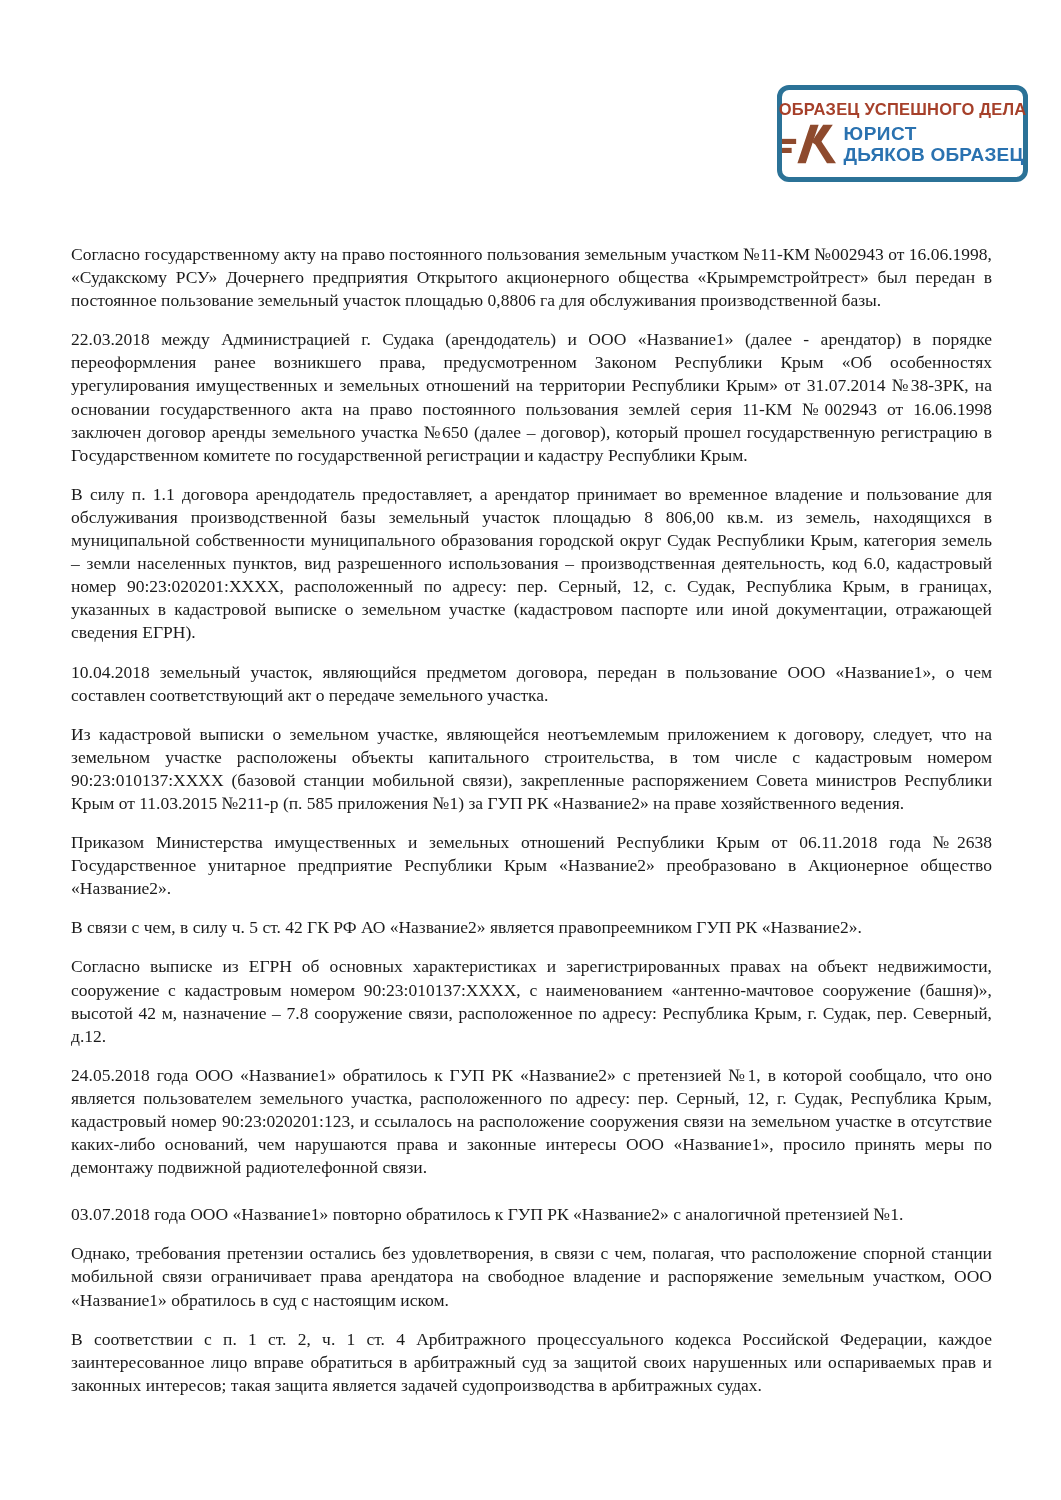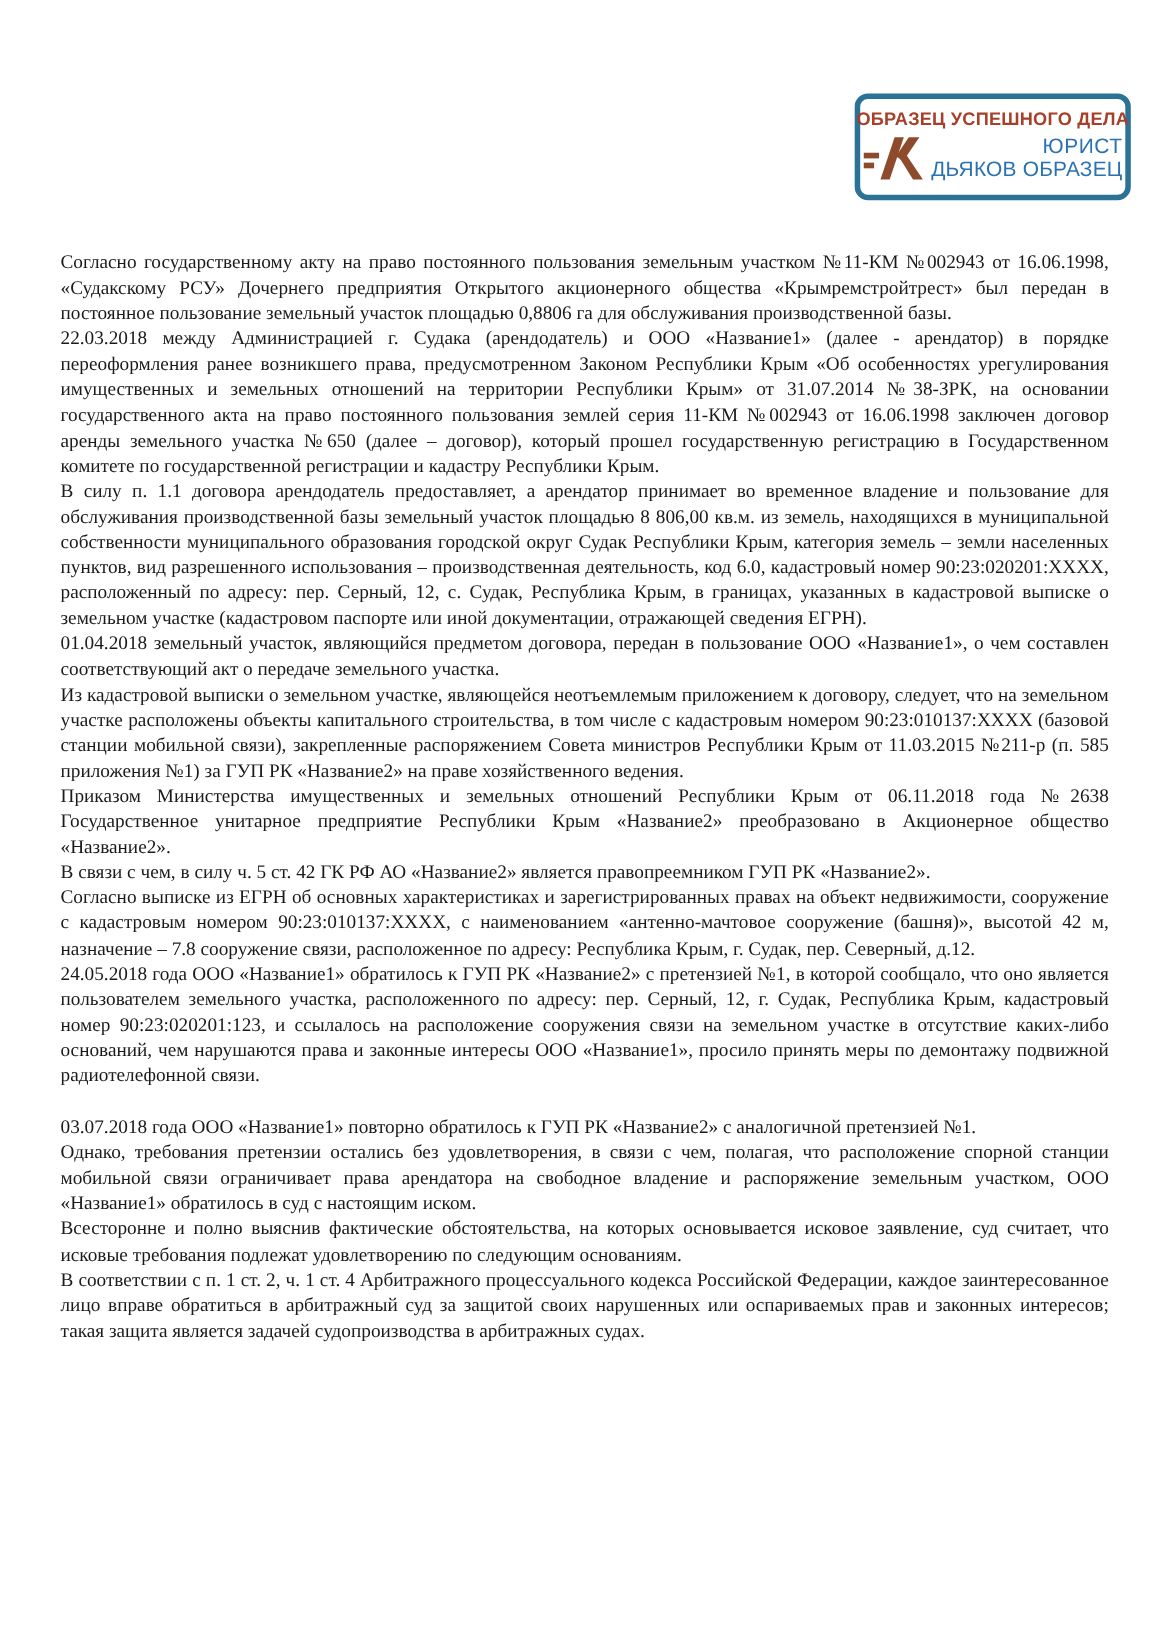--- a/index.html
+++ b/index.html
@@ -43,37 +43,37 @@
     display: flex;
     align-items: center;
     justify-content: center;
     gap: 8px;
     margin-top: 3px;
   }
   .logo-mark { width: 54px; height: 46px; flex: 0 0 auto; }
   .logo-mark svg { width: 100%; height: 100%; display: block; }
   .logo-mark polygon, .logo-mark rect { fill: #8e4a2d; }
   .logo-name {
-    text-align: right;
+    text-align: left;
     color: #2a72b0;
-    font-weight: normal;
+    font-weight: bold;
     line-height: 1.12;
   }
   .logo-profession { font-size: 19px; letter-spacing: 0.5px; }
   .logo-person { font-size: 19px; letter-spacing: 0.2px; white-space: nowrap; }
 
   
   .doc-text {
     position: absolute;
     top: 227px;
     left: 55px;
     width: 953px;
   }
   .doc-text p {
-    margin: 0;
+    margin: 16px;
     padding: 0;
     font-size: 17.5px;
     line-height: 23.1px;
     text-align: justify;
   }
   .doc-text p.spaced { margin-top: 24px; }
 </style>
 </head>
 <body>
 
@@ -96,25 +96,24 @@
         <div class="logo-person">ДЬЯКОВ ОБРАЗЕЦ</div>
       </span>
     </div>
   </div>
 
   <div class="doc-text">
 
   <p>Согласно государственному акту на право постоянного пользования земельным участком №11-КМ №002943 от 16.06.1998, «Судакскому РСУ» Дочернего предприятия Открытого акционерного общества «Крымремстройтрест» был передан в постоянное пользование земельный участок площадью 0,8806 га для обслуживания производственной базы.</p>
       <p>22.03.2018 между Администрацией г. Судака (арендодатель) и ООО «Название1» (далее - арендатор) в порядке переоформления ранее возникшего права, предусмотренном Законом Республики Крым «Об особенностях урегулирования имущественных и земельных отношений на территории Республики Крым» от 31.07.2014 №38-ЗРК, на основании государственного акта на право постоянного пользования землей серия 11-КМ №002943 от 16.06.1998 заключен договор аренды земельного участка №650 (далее – договор), который прошел государственную регистрацию в Государственном комитете по государственной регистрации и кадастру Республики Крым.</p>
       <p>В силу п. 1.1 договора арендодатель предоставляет, а арендатор принимает во временное владение и пользование для обслуживания производственной базы земельный участок площадью 8 806,00 кв.м. из земель, находящихся в муниципальной собственности муниципального образования городской округ Судак Республики Крым, категория земель – земли населенных пунктов, вид разрешенного использования – производственная деятельность, код 6.0, кадастровый номер 90:23:020201:ХХХХ, расположенный по адресу: пер. Серный, 12, с. Судак, Республика Крым, в границах, указанных в кадастровой выписке о земельном участке (кадастровом паспорте или иной документации, отражающей сведения ЕГРН).</p>
-      <p>01.04.2018 земельный участок, являющийся предметом договора, передан в пользование ООО «Название1», о чем составлен соответствующий акт о передаче земельного участка.</p>
+      <p>10.04.2018 земельный участок, являющийся предметом договора, передан в пользование ООО «Название1», о чем составлен соответствующий акт о передаче земельного участка.</p>
       <p>Из кадастровой выписки о земельном участке, являющейся неотъемлемым приложением к договору, следует, что на земельном участке расположены объекты капитального строительства, в том числе с кадастровым номером 90:23:010137:ХХХХ (базовой станции мобильной связи), закрепленные распоряжением Совета министров Республики Крым от 11.03.2015 №211-р (п. 585 приложения №1) за ГУП РК «Название2» на праве хозяйственного ведения.</p>
       <p>Приказом Министерства имущественных и земельных отношений Республики Крым от 06.11.2018 года №2638 Государственное унитарное предприятие Республики Крым «Название2» преобразовано в Акционерное общество «Название2».</p>
       <p>В связи с чем, в силу ч. 5 ст. 42 ГК РФ АО «Название2» является правопреемником ГУП РК «Название2».</p>
       <p>Согласно выписке из ЕГРН об основных характеристиках и зарегистрированных правах на объект недвижимости, сооружение с кадастровым номером 90:23:010137:ХХХХ, с наименованием «антенно-мачтовое сооружение (башня)», высотой 42 м, назначение – 7.8 сооружение связи, расположенное по адресу: Республика Крым, г. Судак, пер. Северный, д.12.</p>
       <p>24.05.2018 года ООО «Название1» обратилось к ГУП РК «Название2» с претензией №1, в которой сообщало, что оно является пользователем земельного участка, расположенного по адресу: пер. Серный, 12, г. Судак, Республика Крым, кадастровый номер 90:23:020201:123, и ссылалось на расположение сооружения связи на земельном участке в отсутствие каких-либо оснований, чем нарушаются права и законные интересы ООО «Название1», просило принять меры по демонтажу подвижной радиотелефонной связи.</p>
       <p class="spaced">03.07.2018 года ООО «Название1» повторно обратилось к ГУП РК «Название2» с аналогичной претензией №1.</p>
       <p>Однако, требования претензии остались без удовлетворения, в связи с чем, полагая, что расположение спорной станции мобильной связи ограничивает права арендатора на свободное владение и распоряжение земельным участком, ООО «Название1» обратилось в суд с настоящим иском.</p>
-      <p>Всесторонне и полно выяснив фактические обстоятельства, на которых основывается исковое заявление, суд считает, что исковые требования подлежат удовлетворению по следующим основаниям.</p>
       <p>В соответствии с п. 1 ст. 2, ч. 1 ст. 4 Арбитражного процессуального кодекса Российской Федерации, каждое заинтересованное лицо вправе обратиться в арбитражный суд за защитой своих нарушенных или оспариваемых прав и законных интересов; такая защита является задачей судопроизводства в арбитражных судах.</p>
     </div>
 
 </div>
 
 </body></html>

